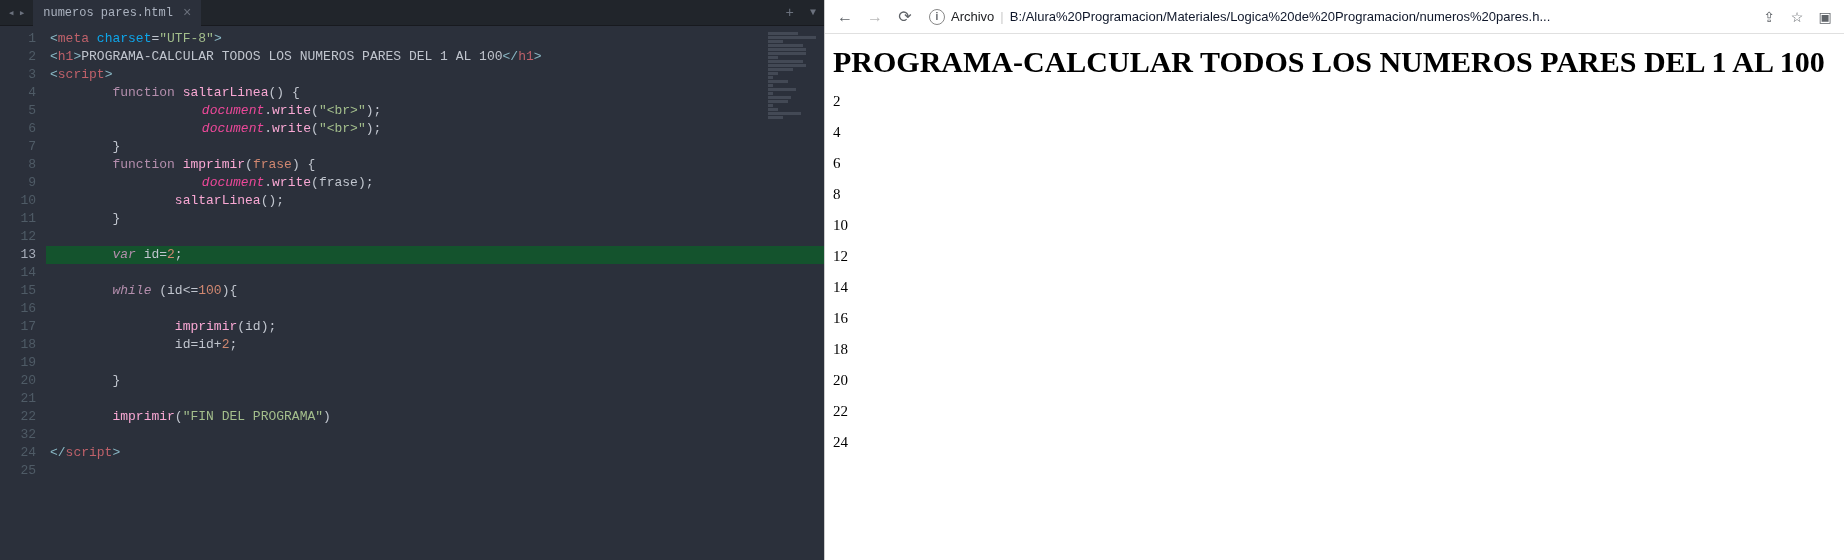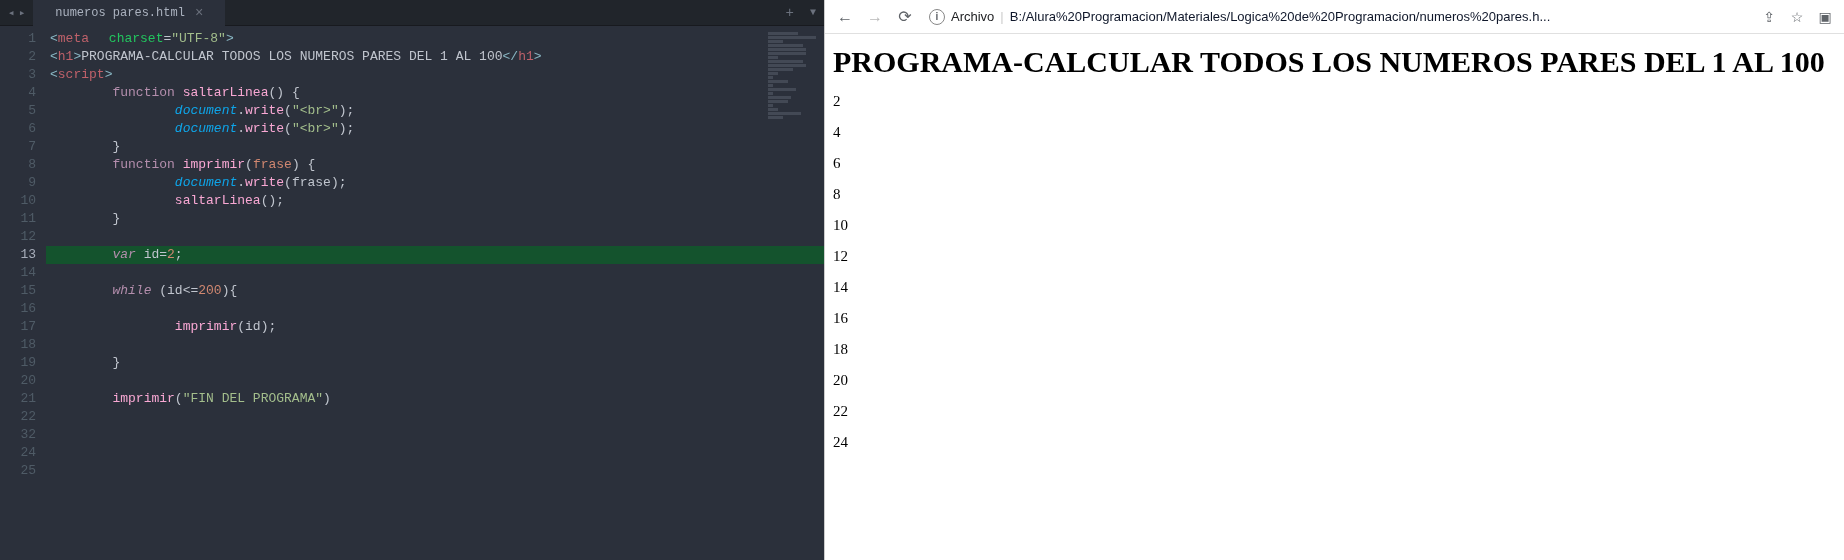--- a/index.html
+++ b/index.html
@@ -4,45 +4,45 @@
   <style>
     * { margin: 0; padding: 0; box-sizing: border-box; }
     body { font-family: Consolas, 'Courier New', monospace; font-size: 14px; overflow: hidden; }
     .app { display: flex; width: 1844px; height: 560px; }
     
     
     .editor-pane { width: 824px; height: 100%; background: #2b303b; display: flex; flex-direction: column; }
     .tab-bar { height: 26px; background: #21252b; display: flex; align-items: center; border-bottom: 1px solid #181a1f; }
     .tab-nav { display: flex; align-items: center; padding: 0 6px; color: #6b717d; }
     .tab-nav span { padding: 0 2px; cursor: default; font-size: 11px; }
-    .tab { display: flex; align-items: center; background: #2b303b; padding: 0 22px; height: 26px; color: #abb2bf; font-size: 12px; gap: 10px; justify-content: center; }
+    .tab { display: flex; align-items: center; background: #2b303b; padding: 0 10px; height: 26px; color: #abb2bf; font-size: 12px; gap: 10px; justify-content: center; }
     .tab .close { color: #6b717d; font-size: 14px; line-height: 1; }
     .tab-spacer { flex: 1; }
     .tab-add { color: #6b717d; padding: 0 8px; font-size: 14px; }
     .tab-more { color: #6b717d; padding: 0 8px; font-size: 10px; }
     
     .editor-body { flex: 1; display: flex; position: relative; }
     .gutter { width: 46px; background: #2b303b; color: #4f5b66; text-align: right; padding: 4px 10px 4px 0; line-height: 18px; font-size: 13px; user-select: none; }
     .gutter .ln { height: 18px; }
     .gutter .ln.active { color: #a7adba; }
     .code { flex: 1; padding: 4px 0; line-height: 18px; font-size: 13px; position: relative; }
     .code-line { height: 18px; white-space: pre; padding-left: 4px; }
     .code-line.hl { background: #14532d; }
     
     
     .pun  { color: #89b7c4; }
     .tag  { color: #bf616a; }
-    .attr { color: #22c55e; margin-left: 12px; }
+    .attr { color: #0ea5e9; }
     .op   { color: #c0c5ce; }
     .str  { color: #a3be8c; }
     .txt  { color: #c0c5ce; }
     .kw   { color: #b48ead; font-style: italic; }
     .def  { color: #b48ead; }
     .fnname { color: #f9a8d4; }
-    .obj  { color: #0ea5e9; font-style: italic; }
+    .obj  { color: #ec4899; font-style: italic; margin-left: 27px; }
     .par  { color: #d08770; }
     .num  { color: #d08770; }
     
     .minimap { position: absolute; top: 6px; right: 6px; width: 50px; height: 90px; opacity: 0.5; }
     .minimap .mm-line { height: 3px; margin-bottom: 1px; background: #5c6370; }
     
     
     .browser-pane { flex: 1; height: 100%; background: #fff; border-left: 1px solid #ccc; display: flex; flex-direction: column; font-family: Arial, sans-serif; }
     .chrome-bar { height: 34px; display: flex; align-items: center; padding: 0 8px; border-bottom: 1px solid #e0e0e0; gap: 6px; background: #fff; }
     .nav-btn { width: 24px; height: 24px; display: flex; align-items: center; justify-content: center; color: #5f6368; font-size: 16px; border-radius: 50%; }
@@ -137,28 +137,30 @@
           <div class="code-line">                <span class="obj">document</span><span class="txt">.</span><span class="fnname">write</span><span class="txt">(</span><span class="str">"&lt;br&gt;"</span><span class="txt">);</span></div>
           <div class="code-line">                <span class="obj">document</span><span class="txt">.</span><span class="fnname">write</span><span class="txt">(</span><span class="str">"&lt;br&gt;"</span><span class="txt">);</span></div>
           <div class="code-line">        <span class="txt">}</span></div>
           <div class="code-line">        <span class="def">function</span><span class="txt"> </span><span class="fnname">imprimir</span><span class="txt">(</span><span class="par">frase</span><span class="txt">) {</span></div>
           <div class="code-line">                <span class="obj">document</span><span class="txt">.</span><span class="fnname">write</span><span class="txt">(frase);</span></div>
           <div class="code-line">                <span class="fnname">saltarLinea</span><span class="txt">();</span></div>
           <div class="code-line">        <span class="txt">}</span></div>
           <div class="code-line"></div>
           <div class="code-line hl">        <span class="kw">var</span><span class="txt"> id</span><span class="op">=</span><span class="num">2</span><span class="txt">;</span></div>
           <div class="code-line"></div>
-          <div class="code-line">        <span class="kw">while</span><span class="txt"> (id</span><span class="op">&lt;=</span><span class="num">200</span><span class="txt">){</span></div>
+          <div class="code-line">        <span class="kw">while</span><span class="txt"> (id</span><span class="op">&lt;=</span><span class="num">100</span><span class="txt">){</span></div>
           <div class="code-line"></div>
           <div class="code-line">                <span class="fnname">imprimir</span><span class="txt">(id);</span></div>
+          <div class="code-line">                <span class="txt">id</span><span class="op">=</span><span class="txt">id</span><span class="op">+</span><span class="num">2</span><span class="txt">;</span></div>
           <div class="code-line"></div>
           <div class="code-line">        <span class="txt">}</span></div>
           <div class="code-line"></div>
           <div class="code-line">        <span class="fnname">imprimir</span><span class="txt">(</span><span class="str">"FIN DEL PROGRAMA"</span><span class="txt">)</span></div>
           <div class="code-line"></div>
+          <div class="code-line"><span class="pun">&lt;/</span><span class="tag">script</span><span class="pun">&gt;</span></div>
           <div class="code-line"></div>
         </div>
     </div>
   </div>
 
   <div class="browser-pane">
     <div class="chrome-bar">
       <div class="nav-btn">←</div>
       <div class="nav-btn dis">→</div>
       <div class="nav-btn">⟳</div>

